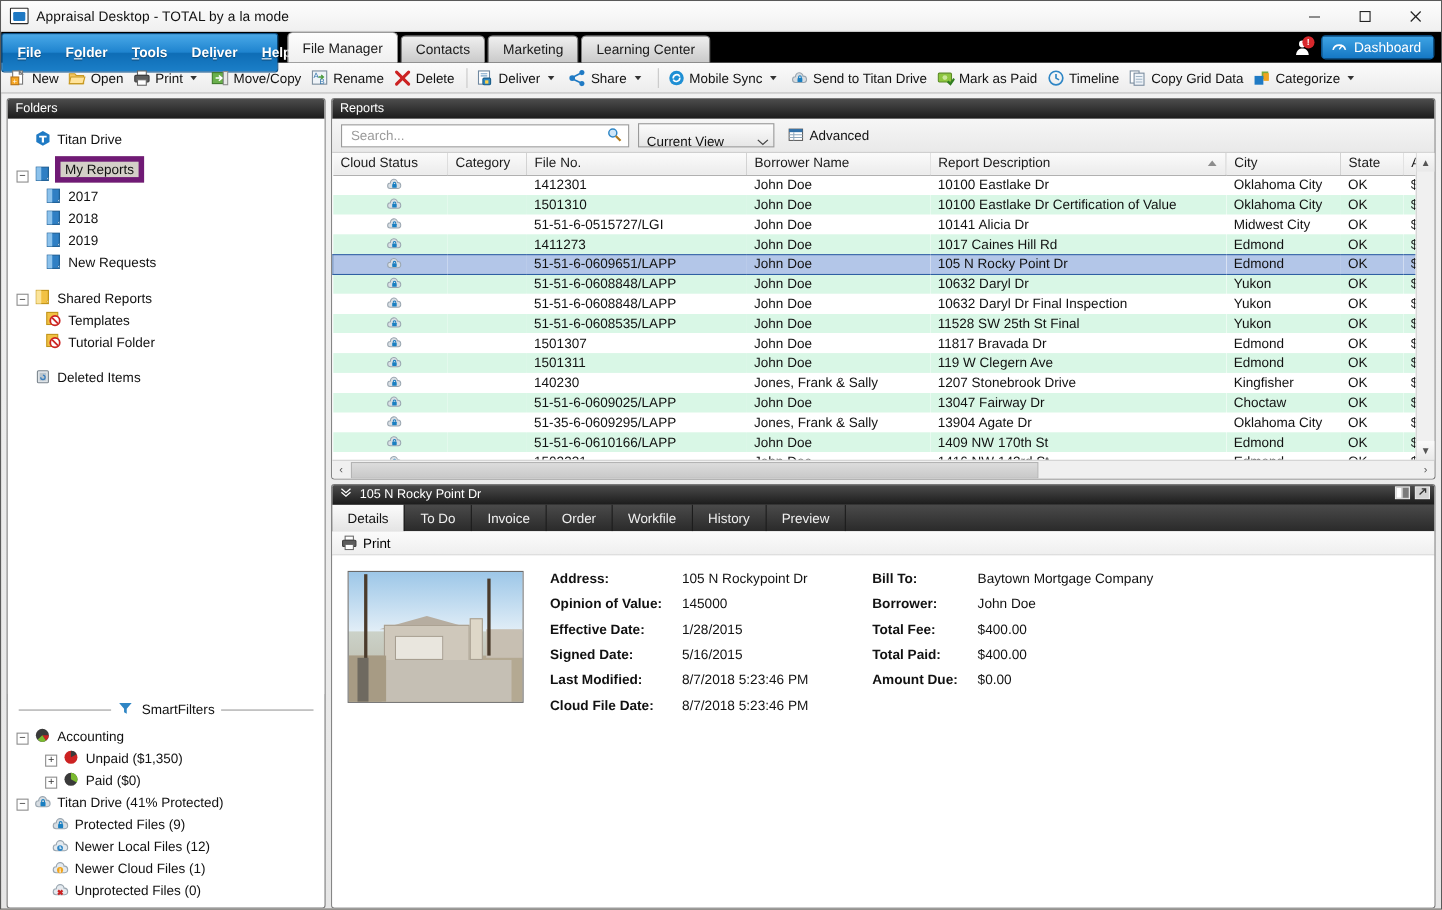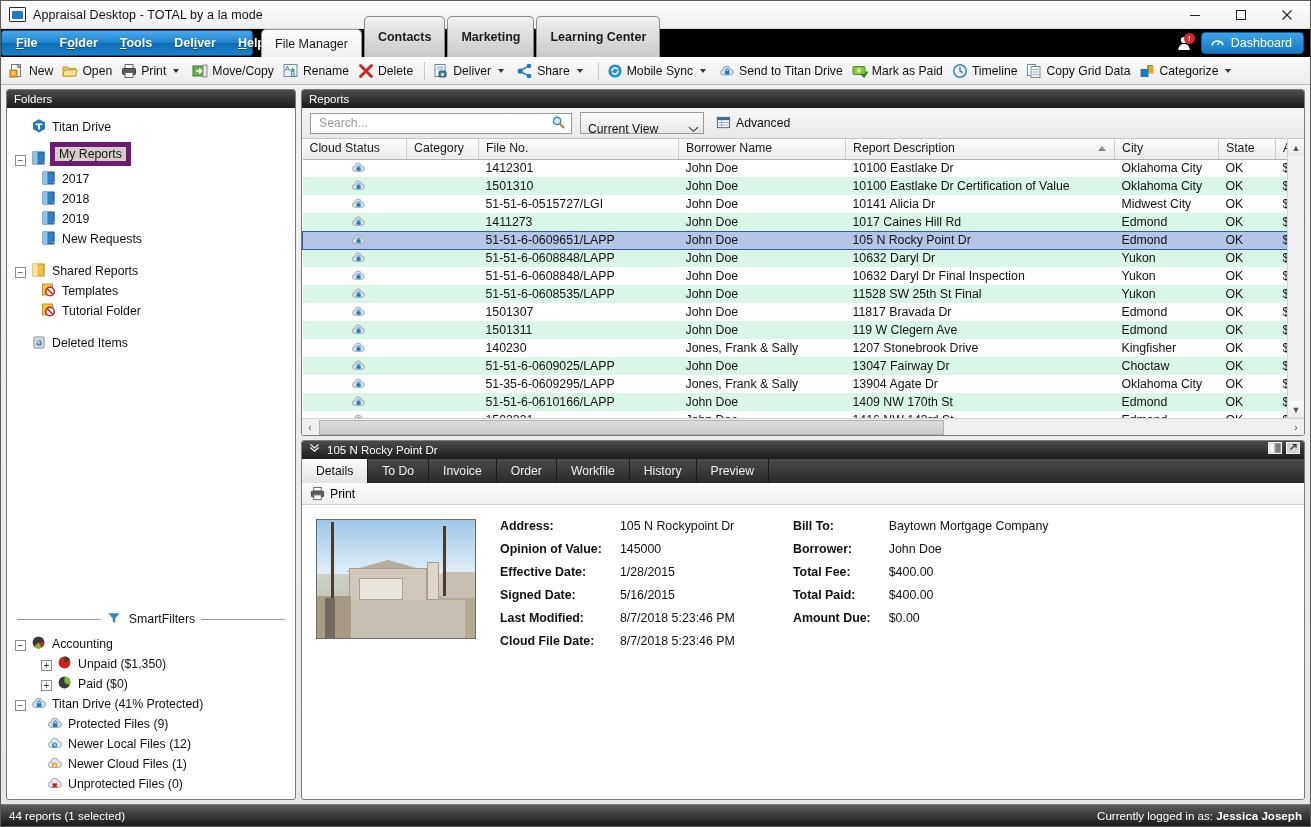--- a/index.html
+++ b/index.html
@@ -48,43 +48,42 @@
   .win-btn svg { display: block; }
 
   
   .menustrip {
     height: 28px; flex: 0 0 28px;
     background: #000;
     display: flex; align-items: flex-start;
     position: relative;
   }
   .menu-blue {
-    width: 252px; height: 26px; margin-top: 1px;
+    width: 252px; height: 36px; margin-top: 1px;
     background: linear-gradient(#4aa9e8 0%, #1f84cf 48%, #0e6db6 52%, #1b7fc8 100%);
     border-radius: 3px;
     border: 1px solid #0a4f87;
     display: flex; align-items: center;
     padding-left: 14px;
   }
   .menu-item {
     color: #fff; font-size: 12.5px; font-weight: bold;
     margin-right: 22px; cursor: default; text-shadow: 0 1px 1px rgba(0,0,0,.4);
   }
   .menu-item u { text-decoration: underline; }
 
   .main-tabs { display: flex; align-items: flex-end; height: 28px; margin-left: 8px; }
   .mtab {
-    height: 41px; margin-top: 3px; padding: 0 13px;
+    height: 25px; margin-top: 3px; padding: 0 13px;
     display: flex; align-items: center;
     font-size: 12.5px; color: #1a1a1a;
     background: linear-gradient(#f0f0f0, #c9c9c9);
     border: 1px solid #8a8a8a; border-bottom: none;
     border-radius: 5px 5px 0 0;
     margin-right: 2px;
-    font-weight: bold;
   }
   .mtab.active {
     height: 28px; margin-top: 0;
     background: linear-gradient(#fdfdfd, #efefef);
     border-color: #9a9a9a;
     font-weight: normal;
   }
   .tabs-right { margin-left: auto; display: flex; align-items: center; height: 28px; padding-right: 6px; }
   .user-icon-wrap { position: relative; width: 26px; height: 22px; display:flex; align-items:center; justify-content:center; }
   .user-badge {
@@ -1054,19 +1053,13 @@
               <div class="v">$400.00</div>
               <div class="k">Amount Due:</div>
               <div class="v">$0.00</div>
             </div>
           </div>
         </div>
       </div>
     </div>
   </div>
 
-  <div class="statusbar">
-    <span>44 reports (1 selected)</span>
-    <span class="right">
-      <span>Currently logged in as: </span><b>Jessica Joseph</b>
-    </span>
-  </div>
 </div>
 
 </body></html>

